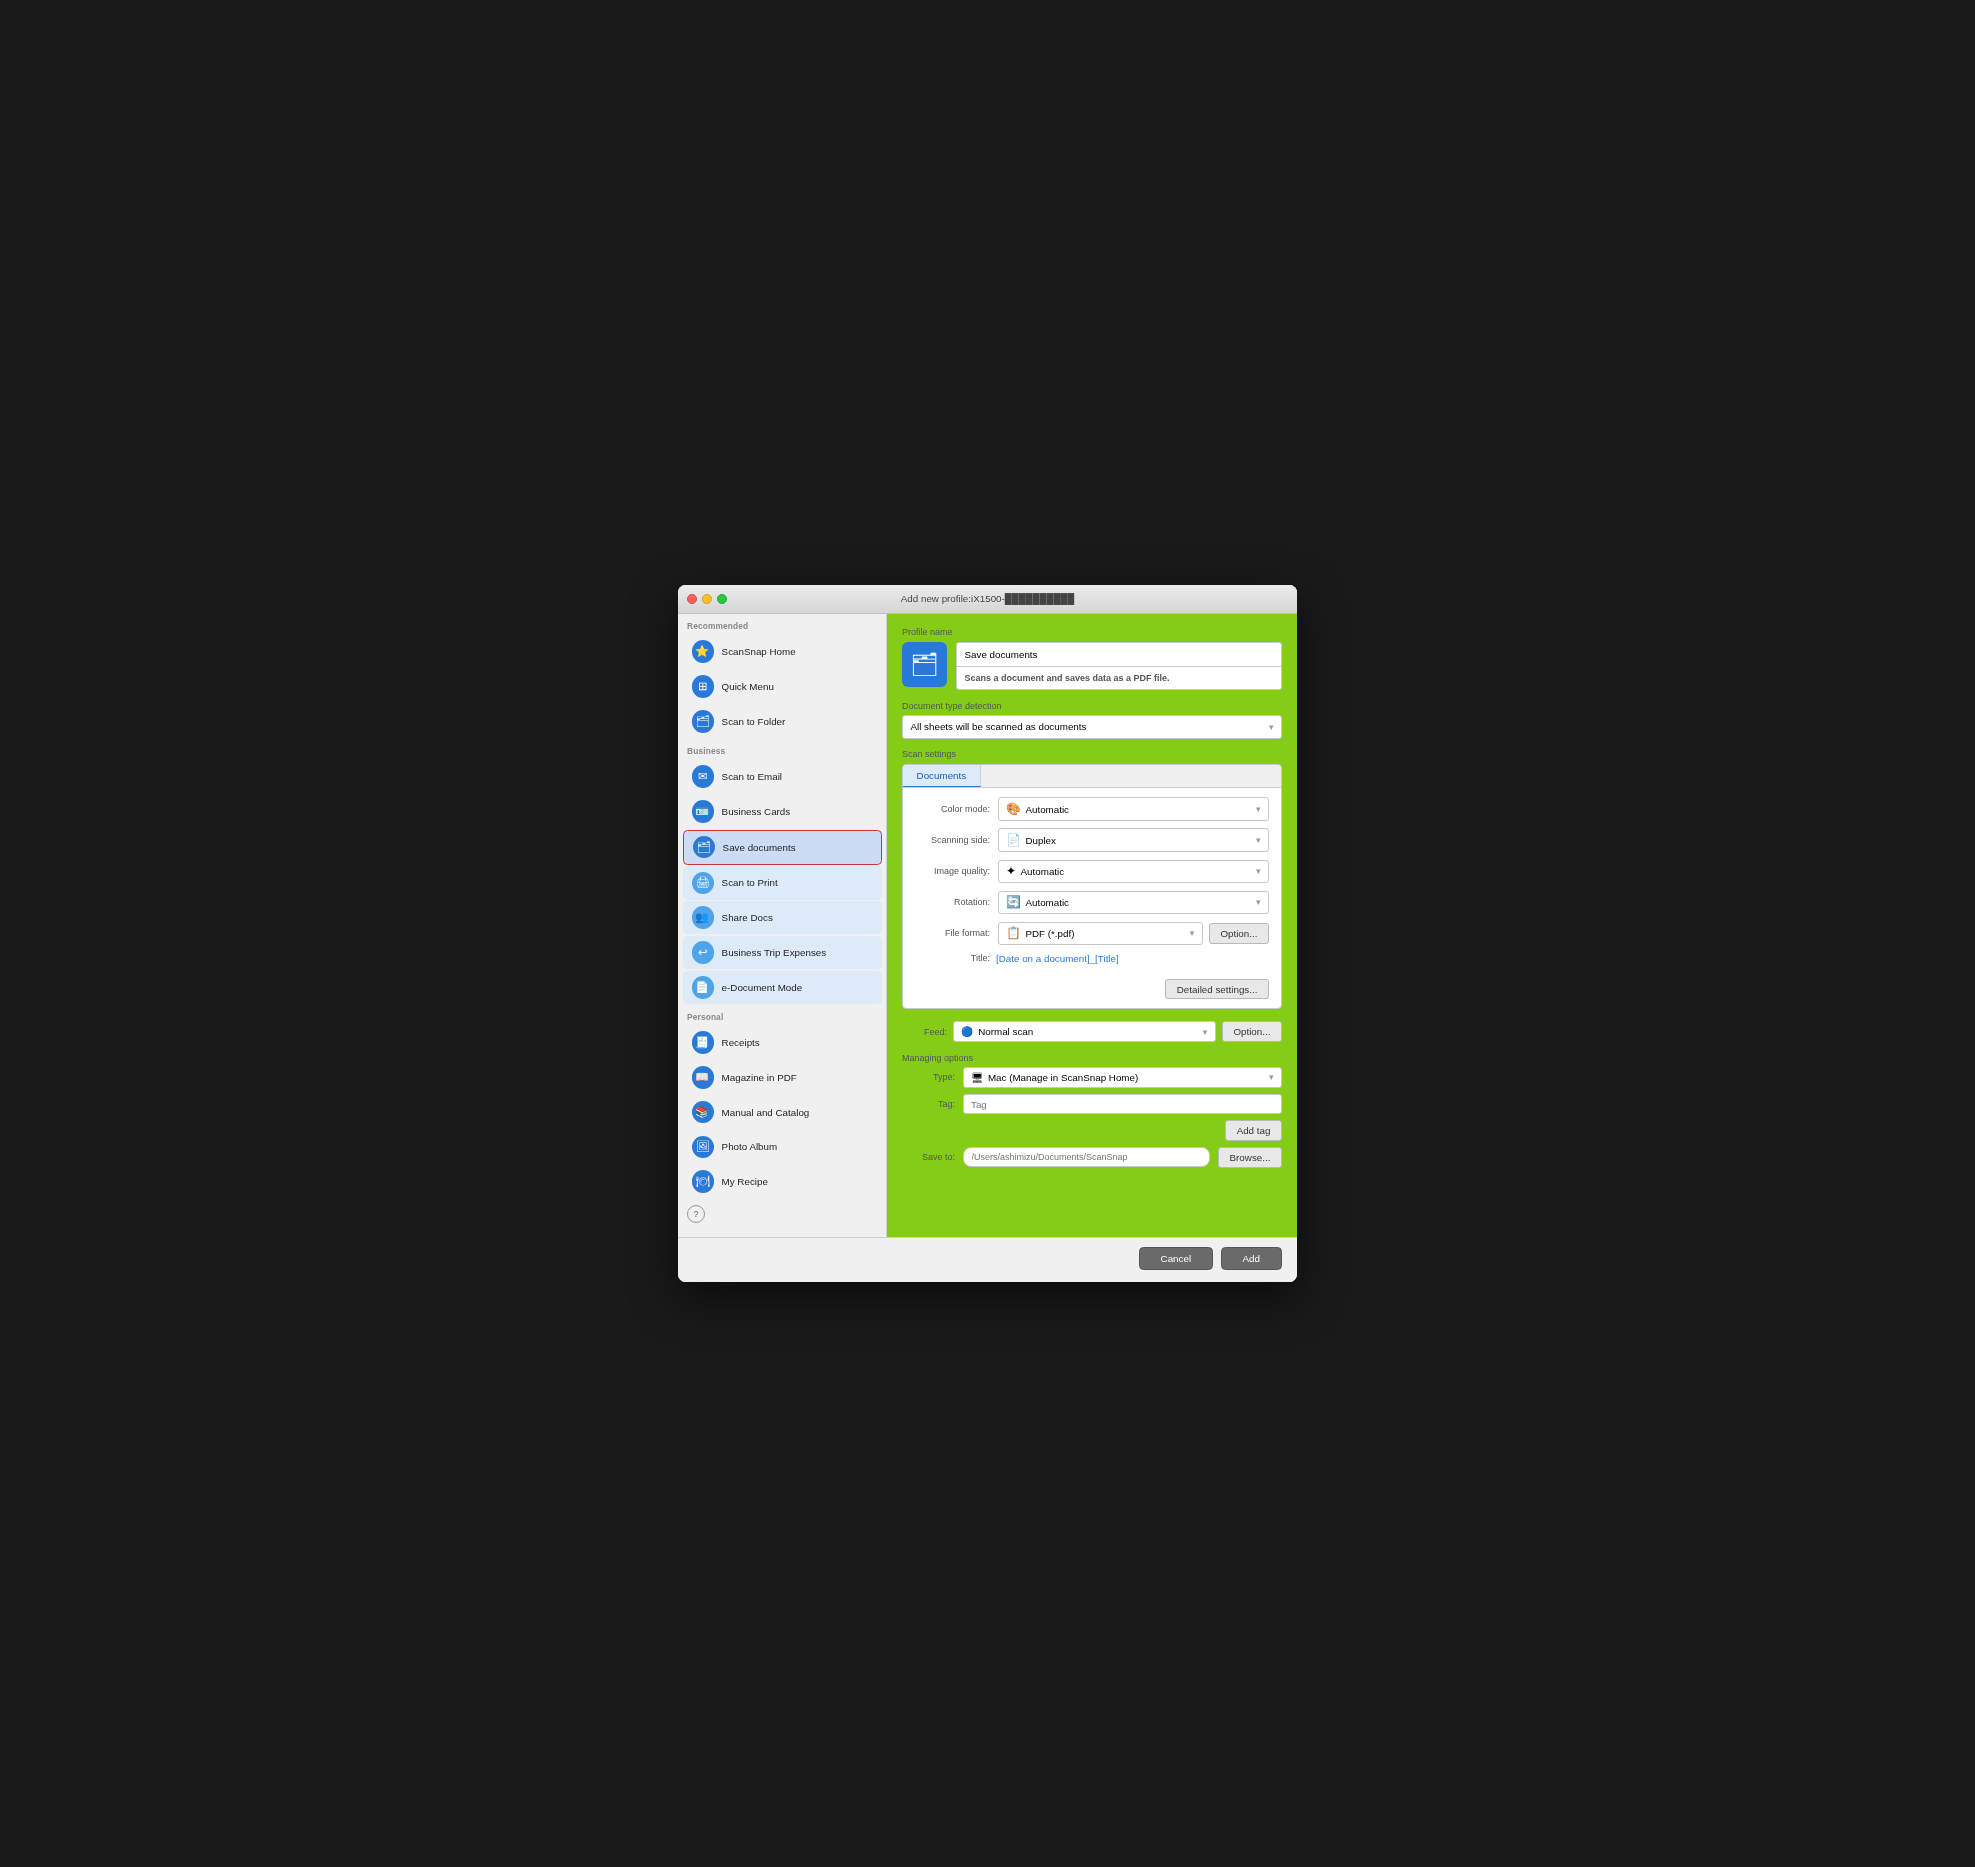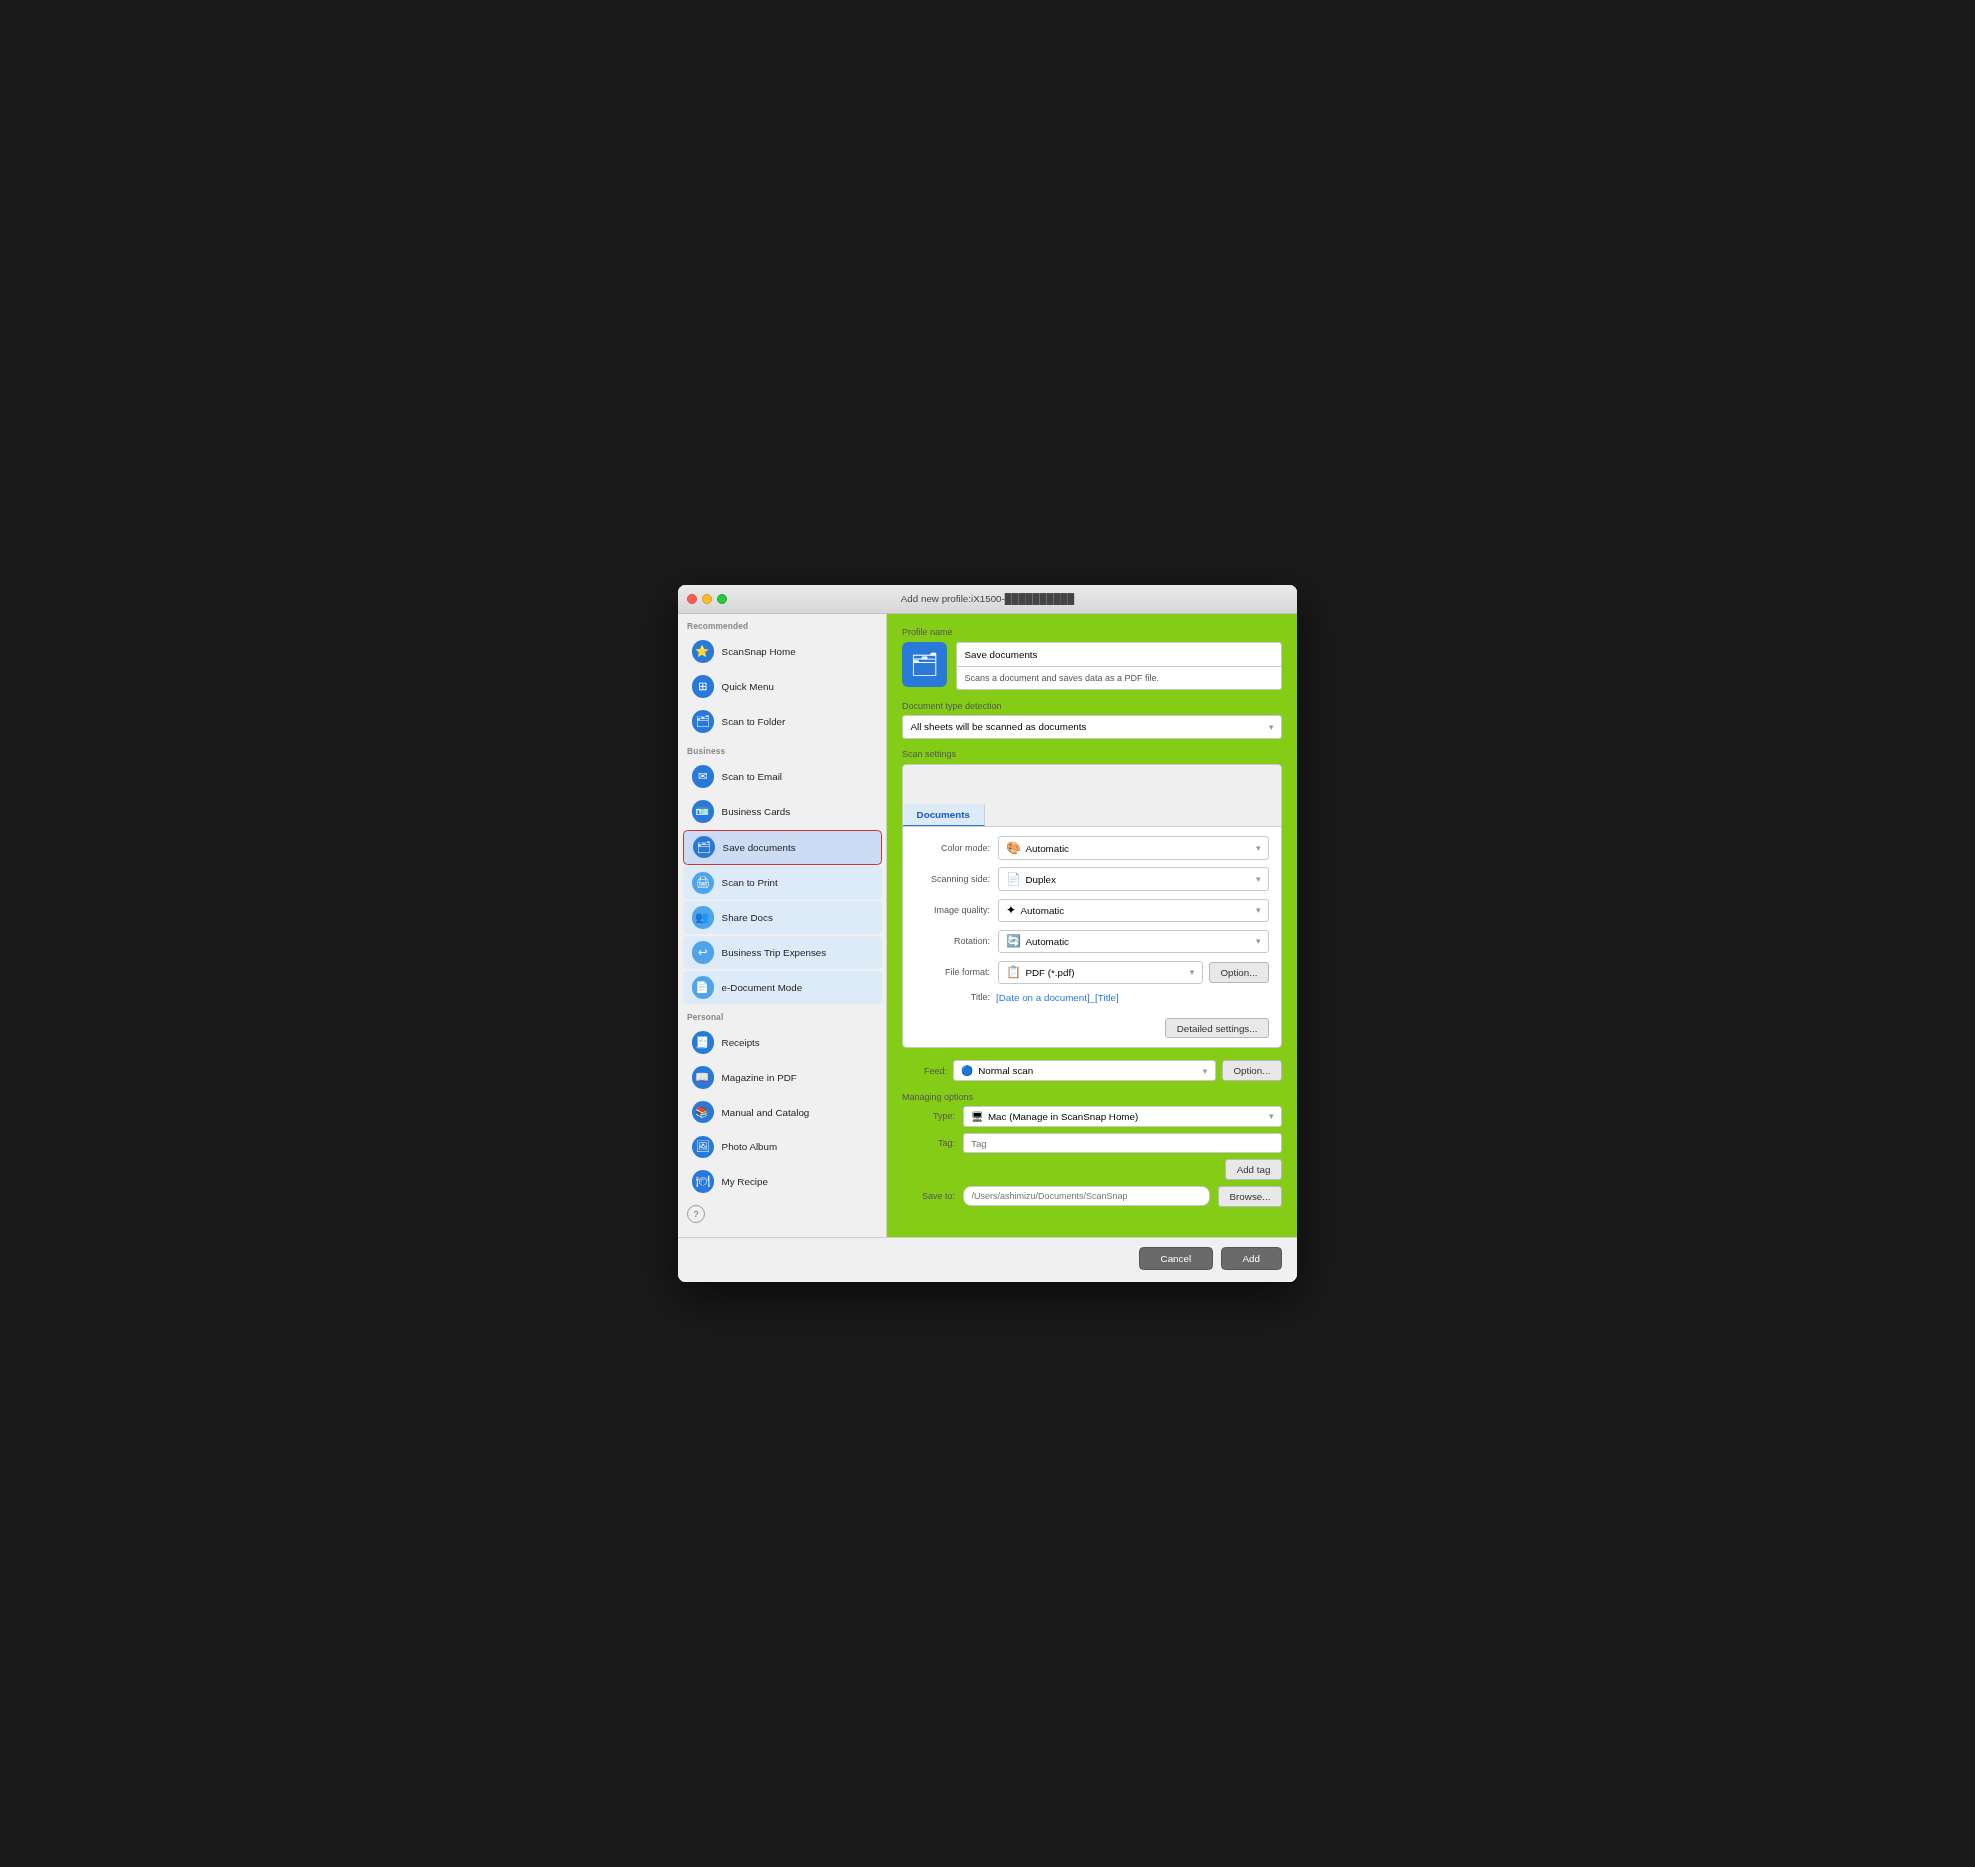--- a/index.html
+++ b/index.html
@@ -170,20 +170,21 @@
       outline: none;
     }
     .profile-desc-input {
       border: 0.8px solid #c8c8c8;
       border-radius: 0 0 3px 3px;
       padding: 6px 7.5px;
       font-size: 9px;
       background: white;
       outline: none;
       color: #555;
+      font-weight: bold;
     }
     .doc-type-section {}
     .dropdown-row {
       display: flex;
       align-items: center;
       border: 0.8px solid #c8c8c8;
       border-radius: 3px;
       background: white;
       padding: 5.3px 7.5px;
       font-size: 9.8px;
@@ -207,22 +208,21 @@
       padding: 5.3px 13.6px;
       font-size: 9.8px;
       cursor: pointer;
       border-right: 0.8px solid #d0d0d0;
       color: #444;
     }
     .tab-item.active {
       background: #ddeaf8;
       border-bottom: 1.5px solid #2979d9;
       color: #1a5bbf;
-      font-weight: 700;
-      margin-top: 39px;
+      font-weight: 400;
     }
     .settings-grid {
       padding: 9px 12px;
       display: flex;
       flex-direction: column;
       gap: 7.5px;
     }
     .setting-row {
       display: flex;
       align-items: center;

